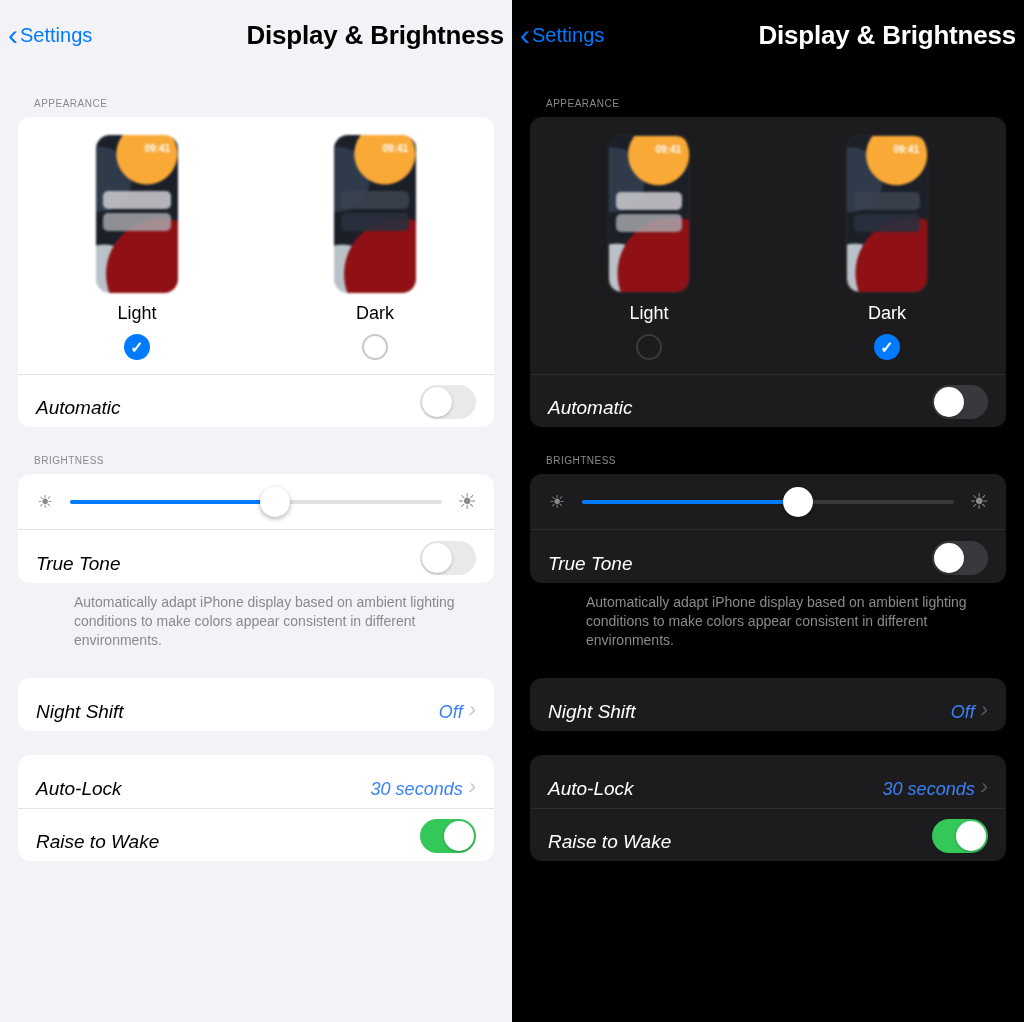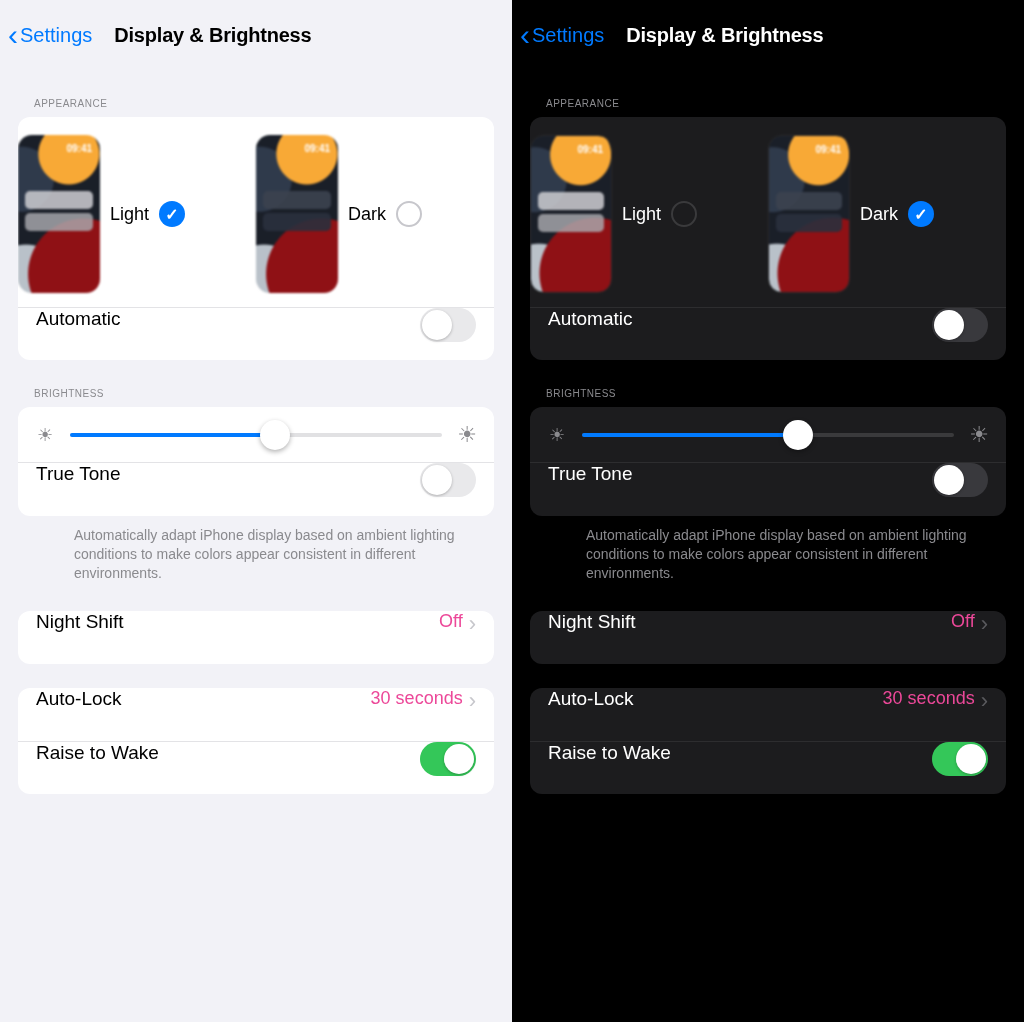--- a/index.html
+++ b/index.html
@@ -6,34 +6,34 @@
   html, body { width: 1024px; height: 1022px; font-family: -apple-system, "Helvetica Neue", Arial, sans-serif; }
   body { display: flex; }
   .pane { width: 512px; height: 1022px; overflow: hidden; }
   .pane.light { background: #f2f2f7; color: #000; }
   .pane.dark  { background: #000;    color: #fff; }
 
   
   .nav { display: flex; align-items: center; height: 70px; padding: 0 8px; }
   .nav .back { display: flex; align-items: center; color: #007aff; font-size: 20px; cursor: pointer; gap: 2px; }
   .nav .chev { font-size: 30px; line-height: 1; font-weight: 400; }
-  .nav .title { flex: 1; text-align: left; font-size: 20px; font-weight: 700; letter-spacing: -0.2px; padding-left: 22px;}
+  .nav .title { flex: 1; text-align: right; font-size: 26px; font-weight: 700; letter-spacing: -0.2px; padding-left: 22px;}
   .pane.dark .nav .title { color:#fff; }
 
   
   .section-label { font-size: 10px; letter-spacing: 0.5px; padding: 28px 34px 8px; color: #8a8a8e; text-transform: uppercase; }
 
   
   .group { margin: 0 18px; border-radius: 12px; overflow: hidden; }
   .light .group { background: #fff; }
   .dark  .group { background: #1c1c1e; }
 
   
   .appearance-grid { display: flex; padding: 18px 0 14px; gap: 0; }
-  .appearance-opt { flex:1; display:flex; align-items:center; gap:10px; cursor:pointer; }
+  .appearance-opt { flex:1; display:flex; flex-direction:column; align-items:center; gap:10px; cursor:pointer; }
   .appearance-opt .opt-label { font-size: 18px; }
   .dark .appearance-opt .opt-label { color:#fff; }
 
   
   .phone { width: 82px; height: 158px; border-radius: 14px; position: relative; overflow:hidden;
            background:
              radial-gradient(circle at 62% 12%, #f5a93c 0 30px, transparent 31px),
              radial-gradient(circle at 4% 28%, #2f3a4a 0 32px, transparent 33px),
              radial-gradient(circle at 80% 88%, #8a1216 0 55px, transparent 56px),
              radial-gradient(circle at 10% 95%, #b9c1c9 0 40px, transparent 41px),
@@ -52,26 +52,26 @@
   .phone-dark  .n2 { background: rgba(42,48,60,.9); }
 
   
   .radio { width:26px; height:26px; border-radius:50%; display:flex; align-items:center;justify-content:center; }
   .radio.unchecked.light-b { border:2px solid #c7c7cc; }
   .radio.unchecked.dark-b  { border:2px solid #3a3a3c; }
   .radio.checked { background:#007aff; }
   .radio.checked::after { content:"✓"; color:#fff; font-size:16px; font-weight:700; }
 
   
-  .row { display:flex; align-items:flex-start; min-height:53px; padding:0 18px; font-size:19px; }
+  .row { display:flex; align-items:flex-end; min-height:53px; padding:8px 18px; font-size:19px;font-style:italic; }
   .row + .row, .appearance-grid + .row { border-top:1px solid; }
   .light .row + .row, .light .appearance-grid + .row { border-color:#e3e3e6; }
   .dark  .row + .row, .dark  .appearance-grid + .row { border-color:#2d2d2f; }
   .row .label { flex:1; }
-  .row .value { color:#ec4899; font-size:18px; margin-right:6px; }
+  .row .value { color:#3b82f6; font-size:18px; margin-right:6px; }
 
   .chevr { color:#c7c7cc; font-size:22px; font-weight:400; }
   .dark .chevr { color:#5a5a5e; }
 
   
   .switch { width:56px; height:34px; border-radius:17px; position:relative; cursor:pointer; }
   .switch .knob { position:absolute; top:2px; width:30px; height:30px; border-radius:50%; background:#fff; box-shadow:0 1px 3px rgba(0,0,0,.25); }
   .switch.off .knob { left:2px; }
   .switch.on  .knob { right:2px; }
   .light .switch.off { background:#e9e9eb; }

